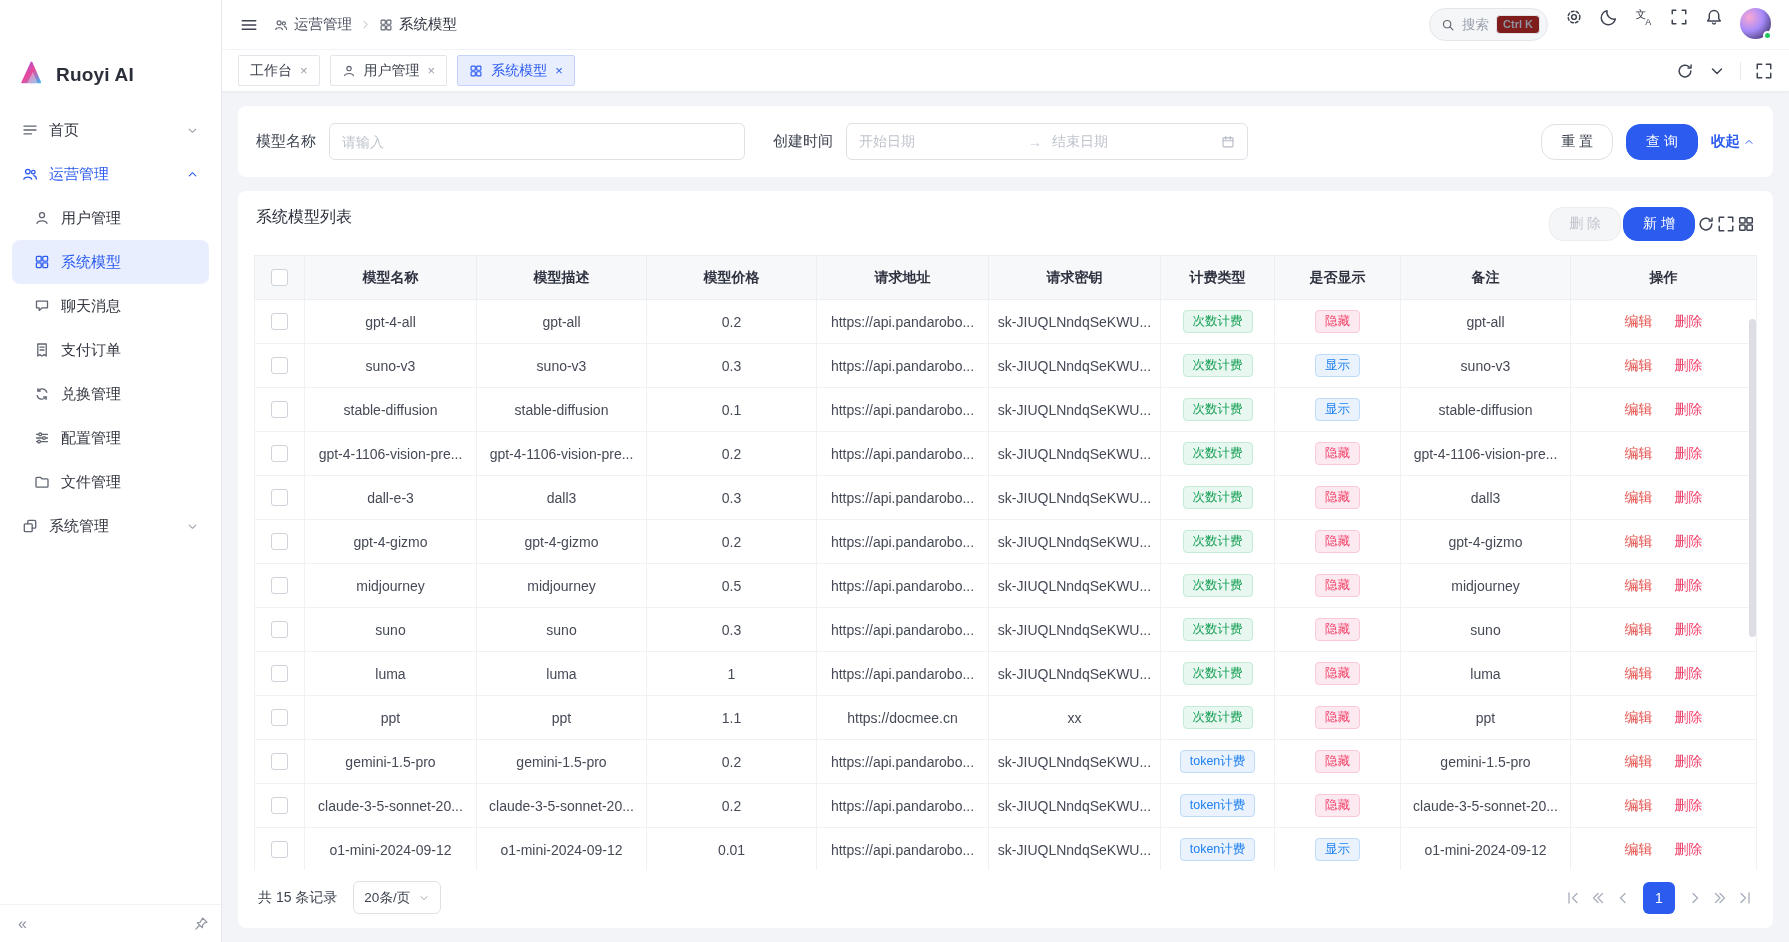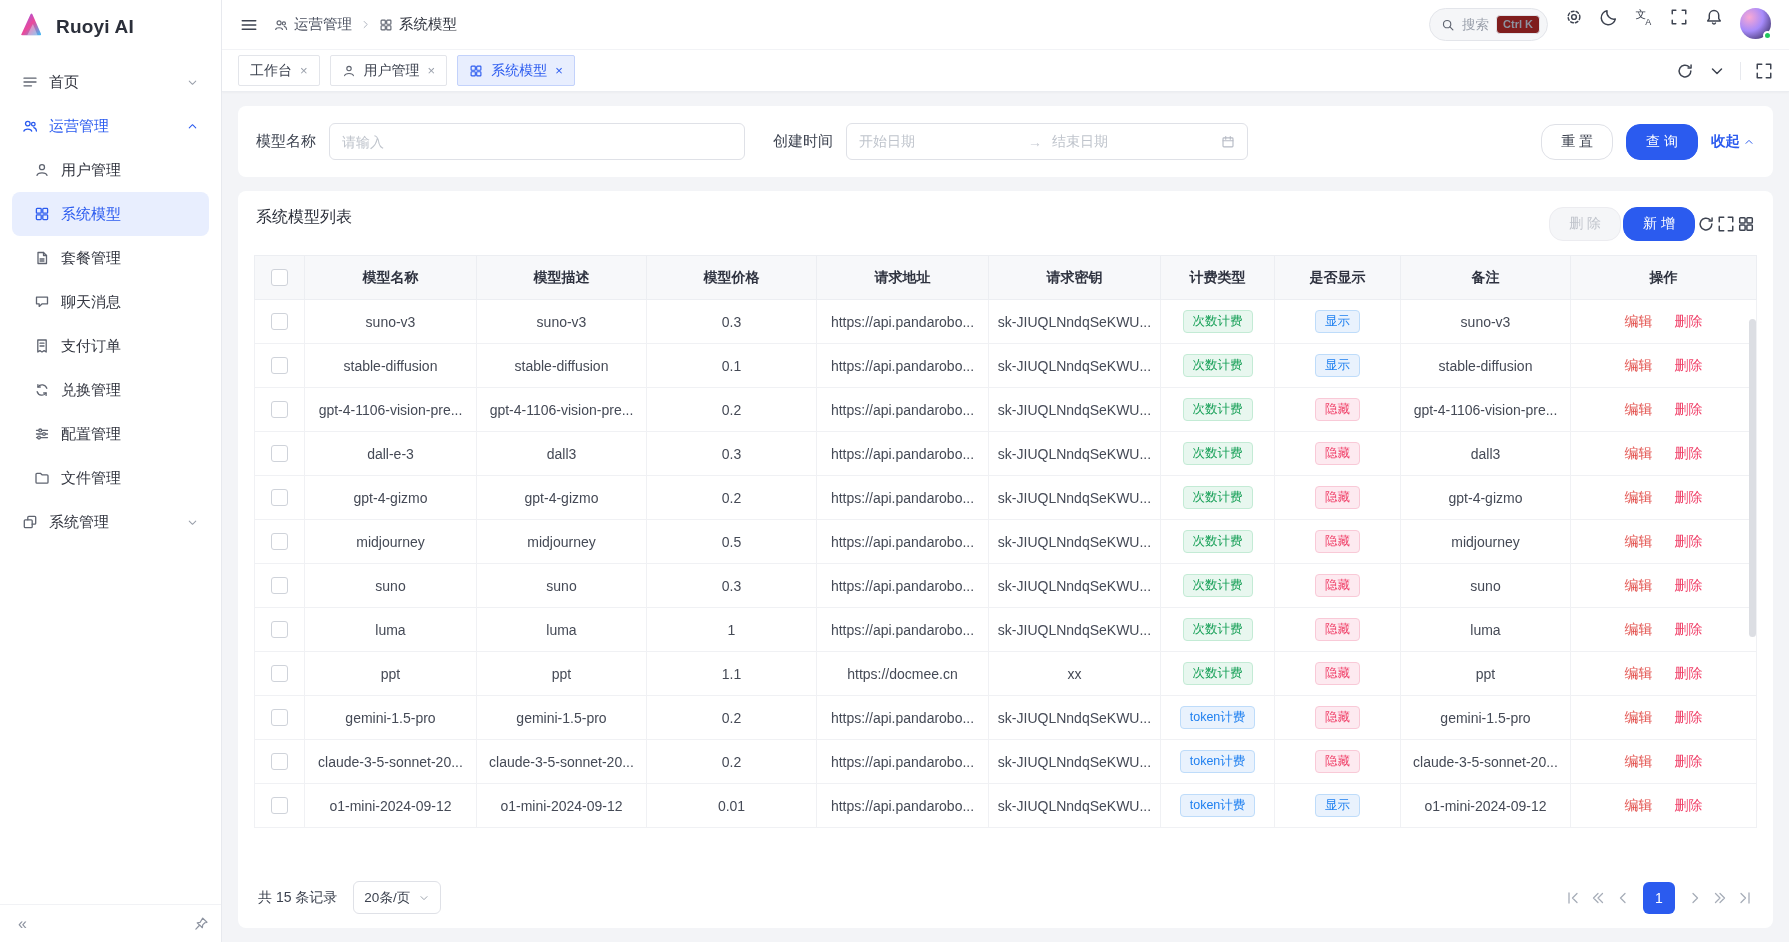--- a/index.html
+++ b/index.html
@@ -20,21 +20,21 @@
 
   
   .ic{ display:inline-flex; width:16px; height:16px; color:var(--txt-2); flex:none; align-items:center; justify-content:center; }
   .ic svg{ display:block; width:100%; height:100%; }
   .ic.sm{ width:14px; height:14px; }
   .ic.xs{ width:12px; height:12px; }
   .icbtn{ width:18px; height:18px; color:#3d4350; cursor:pointer; }
 
   
   .sidebar{ width:222px; background:#fff; border-right:1px solid var(--border); display:flex; flex-direction:column; flex:none; }
-  .brand{ height:54px; display:flex; align-items:center; gap:10px; padding:0 16px; cursor:pointer; }
+  .brand{ height:54px; display:flex; align-items:center; gap:10px; padding:0 16px; cursor:pointer;margin-top:48px; }
   .brand-name{ font-size:19px; font-weight:700; color:#2b2f3a; letter-spacing:.2px; }
   .nav{ flex:1; padding:6px 12px; overflow:hidden; }
   .nav-item{ height:44px; display:flex; align-items:center; gap:11px; padding:0 10px; border-radius:8px; color:var(--txt); font-size:15px; cursor:pointer; }
   .nav-item .chev{ margin-left:auto; width:13px; height:13px; color:#9aa0ab; }
   .nav-item.parent-active{ color:var(--primary); }
   .nav-item.parent-active .ic{ color:var(--primary); }
   .nav-child{ height:44px; display:flex; align-items:center; gap:11px; padding:0 10px 0 22px; border-radius:8px; color:var(--txt); font-size:15px; cursor:pointer; }
   .nav-child.active{ background:var(--primary-soft); color:var(--primary); }
   .nav-child.active .ic{ color:var(--primary); }
   .sidebar-footer{ height:38px; border-top:1px solid #f1f2f5; display:flex; align-items:center; justify-content:space-between; padding:0 12px; }
@@ -185,29 +185,20 @@
           <div class="nav-child active">
     <span class="ic nav-ic">
               <svg viewBox="0 0 16 16" fill="none" stroke="currentColor" stroke-width="1.3" stroke-linecap="round" stroke-linejoin="round">
                 <rect x="2.4" y="2.4" width="4.8" height="4.8" rx=".8"></rect>
                 <rect x="8.8" y="2.4" width="4.8" height="4.8" rx=".8"></rect>
                 <rect x="2.4" y="8.8" width="4.8" height="4.8" rx=".8"></rect>
                 <rect x="8.8" y="8.8" width="4.8" height="4.8" rx=".8"></rect>
               </svg>
             </span>
     <span class="nav-label">系统模型</span>
-  </div>
-          <div class="nav-child">
-    <span class="ic nav-ic">
-              <svg viewBox="0 0 16 16" fill="none" stroke="currentColor" stroke-width="1.3" stroke-linecap="round" stroke-linejoin="round">
-                <path d="M4 2.5h5.5l3 3v8H4z"></path>
-                <path d="M9.5 2.5v3h3M6 9h4M6 11h4"></path>
-              </svg>
-            </span>
-    <span class="nav-label">套餐管理</span>
   </div>
           <div class="nav-child">
     <span class="ic nav-ic">
               <svg viewBox="0 0 16 16" fill="none" stroke="currentColor" stroke-width="1.3" stroke-linecap="round" stroke-linejoin="round">
                 <path d="M2.5 3.2h11v6.6H8.2l-3 2.6V9.8H2.5z"></path>
               </svg>
             </span>
     <span class="nav-label">聊天消息</span>
   </div>
           <div class="nav-child">
@@ -496,20 +487,35 @@
                   <th>请求密钥</th>
                   <th>计费类型</th>
                   <th>是否显示</th>
                   <th>备注</th>
                   <th>操作</th>
                 </tr>
             </thead>
             <tbody>
                 <tr>
     <td><span class="checkbox"></span></td>
+    <td>gpt-4-all</td>
+    <td>gpt-all</td>
+    <td>0.2</td>
+    <td>https://api.pandarobo...</td>
+    <td>sk-JIUQLNndqSeKWU...</td>
+    <td><span class="tag tag-green">次数计费</span></td>
+    <td><span class="tag tag-red">隐藏</span></td>
+    <td>gpt-all</td>
+    <td>
+      <span class="op-link op-edit">编辑</span>
+      <span class="op-link op-del">删除</span>
+    </td>
+  </tr>
+                <tr>
+    <td><span class="checkbox"></span></td>
     <td>suno-v3</td>
     <td>suno-v3</td>
     <td>0.3</td>
     <td>https://api.pandarobo...</td>
     <td>sk-JIUQLNndqSeKWU...</td>
     <td><span class="tag tag-green">次数计费</span></td>
     <td><span class="tag tag-blue">显示</span></td>
     <td>suno-v3</td>
     <td>
       <span class="op-link op-edit">编辑</span>

